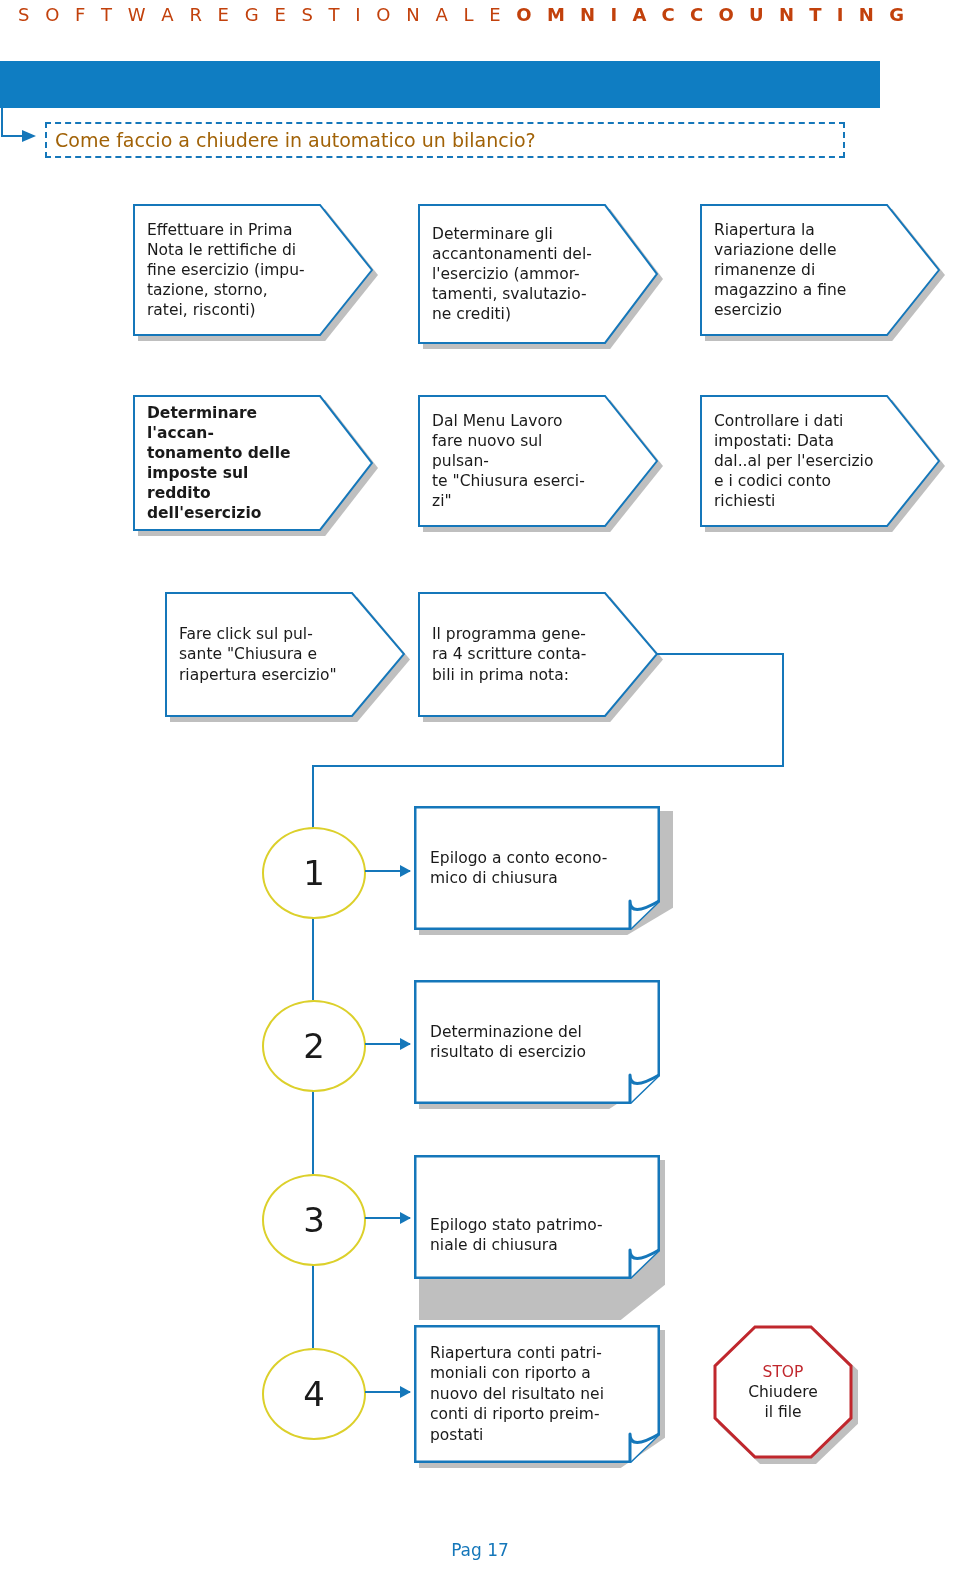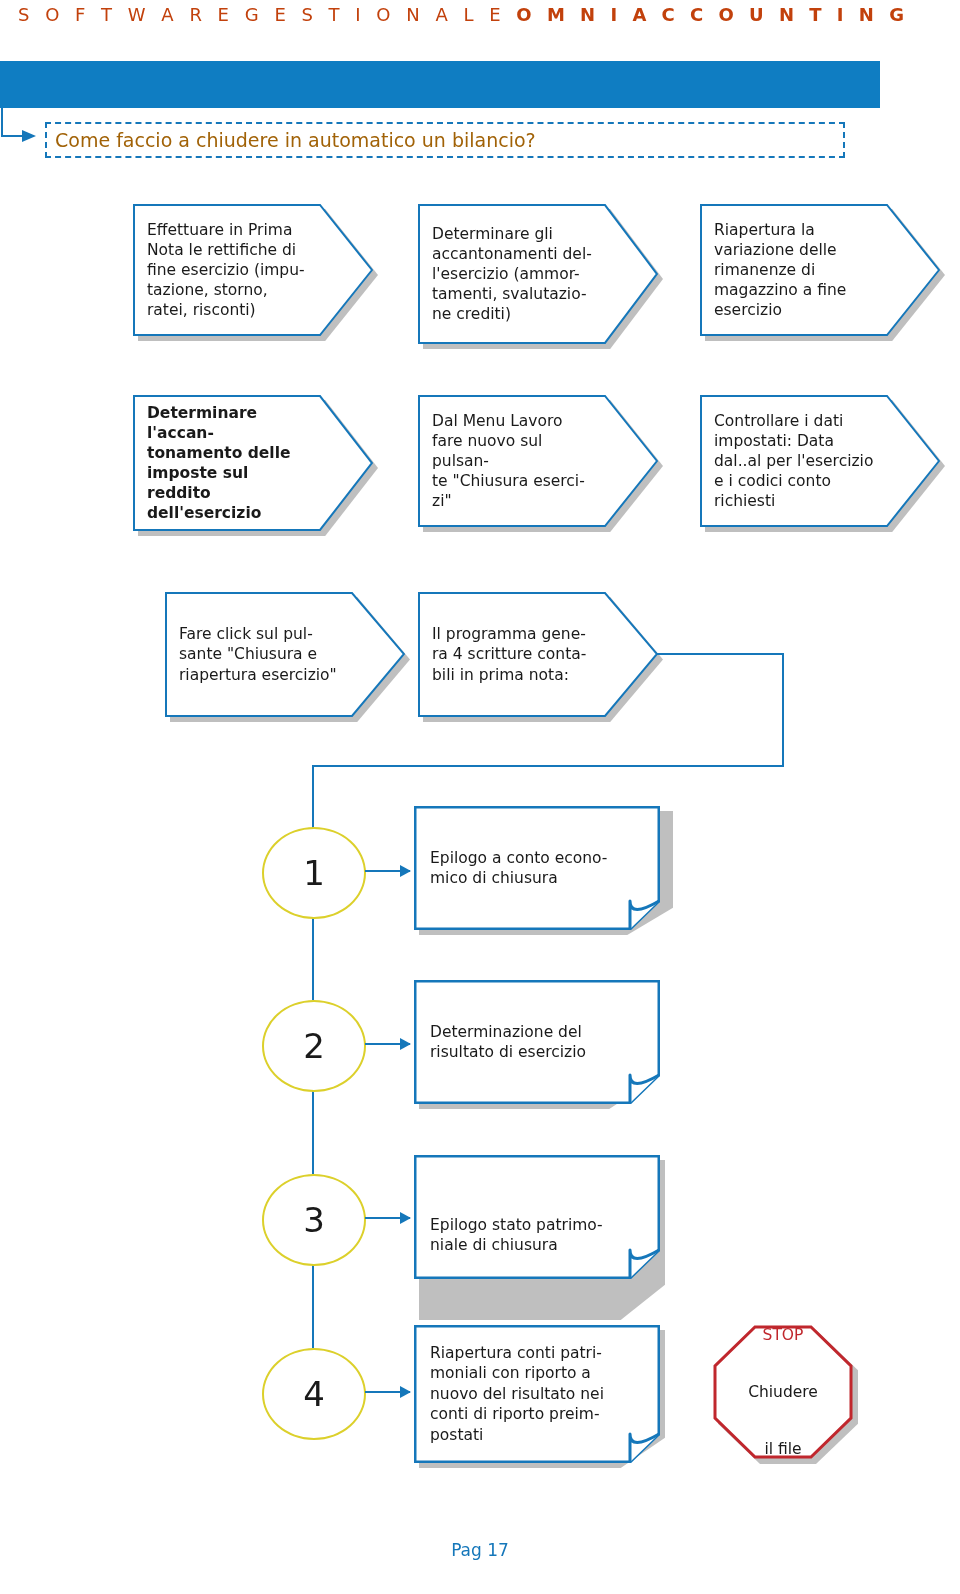--- a/index.html
+++ b/index.html
@@ -91,21 +91,21 @@
     position:absolute;
   }
   #stop-shape .sshadow{
     position:absolute;left:5px;top:5px;width:100%;height:100%;
     background:#bfbfbf;z-index:0;
     clip-path:polygon(30% 0,70% 0,100% 30%,100% 70%,70% 100%,30% 100%,0 70%,0 30%);
   }
   #stop-shape svg{position:absolute;left:0;top:0;z-index:1;}
   #stop-shape .stxt{
     position:absolute;z-index:2;left:0;top:0;width:100%;height:100%;
-    display:flex;flex-direction:column;align-items:center;justify-content:space-between;
+    display:flex;flex-direction:column;align-items:center;justify-content:center;
     font-size:15.5px;line-height:1.30;text-align:center;color:#1a1a1a;
   }
   #stop-shape .stop-word{color:#c0272d;}
 
   
   #footer-page{
     left:0;top:1540px;width:960px;text-align:center;
     font-size:17px;color:#1577ba;
   }
 </style>

